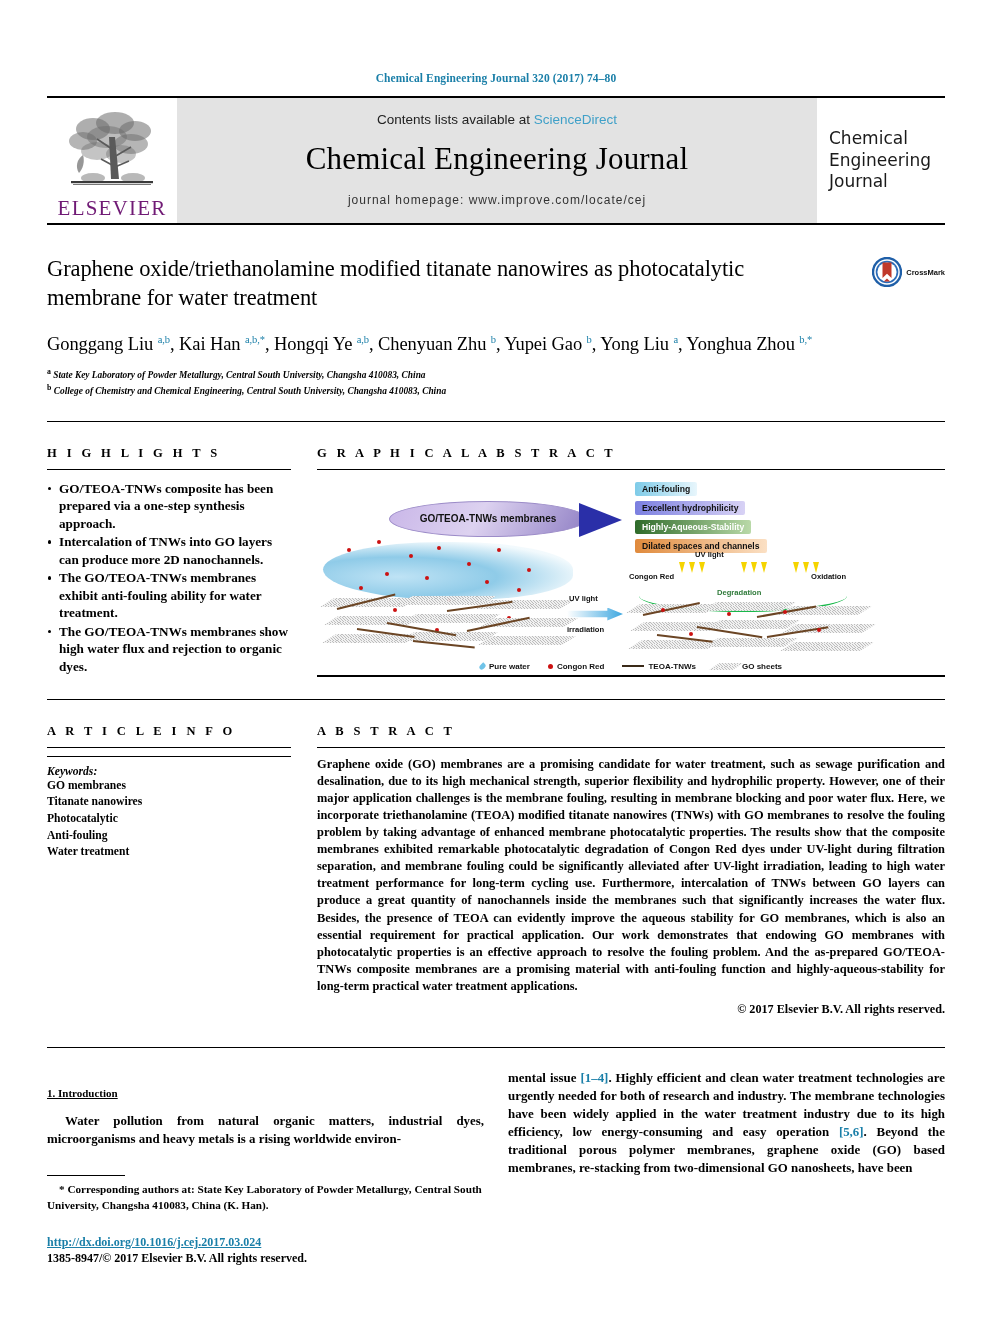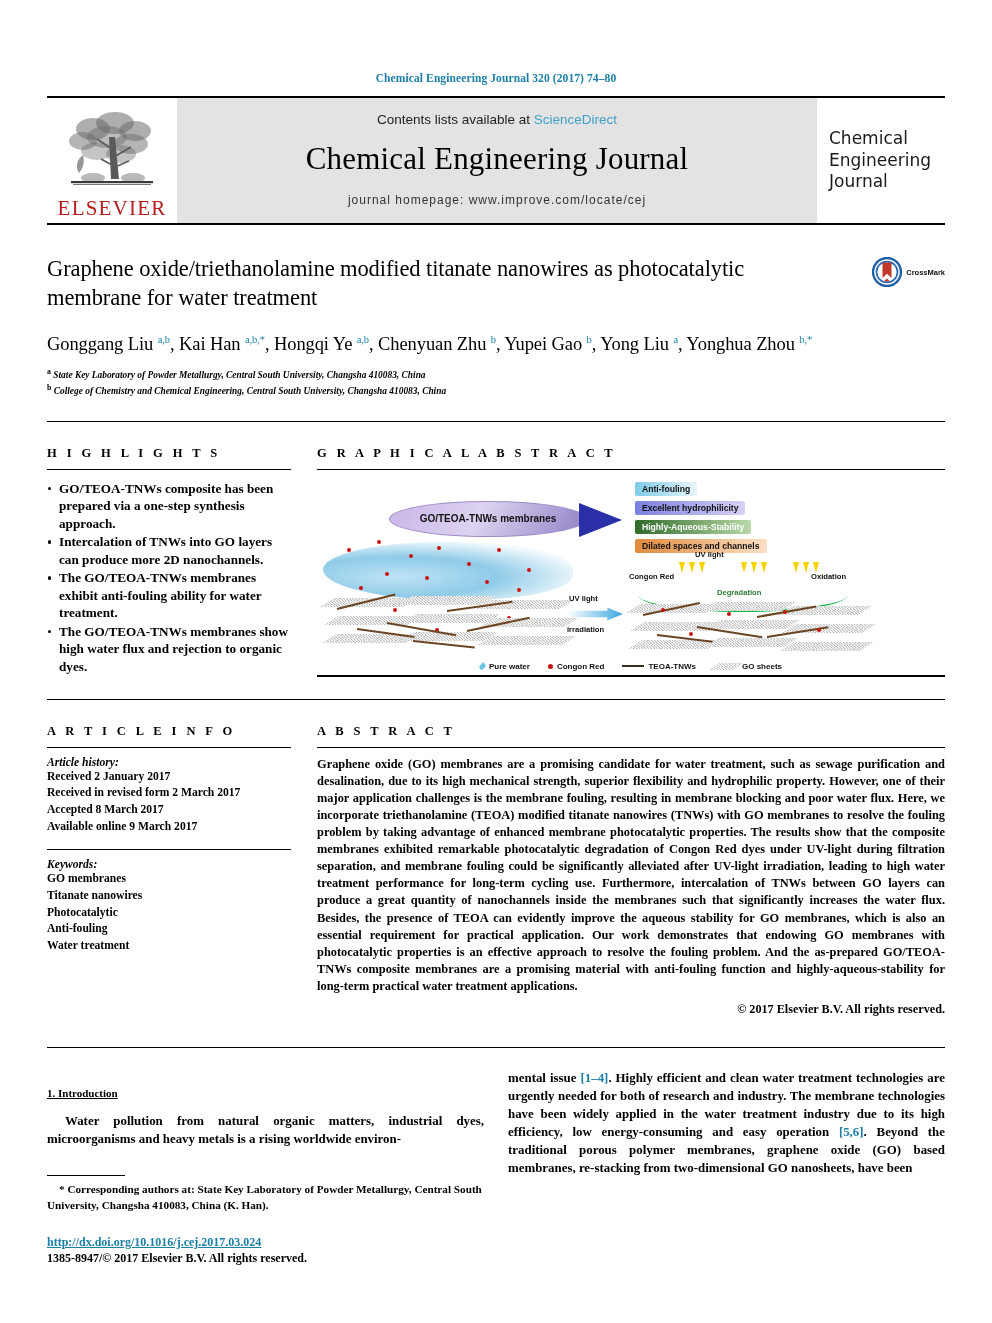--- a/index.html
+++ b/index.html
@@ -46,21 +46,21 @@
     display: flex;
     flex-direction: column;
     align-items: center;
     justify-content: flex-end;
     padding-bottom: 4px;
     box-sizing: border-box;
   }
   .tree-svg { display:block; }
   .elsevier-word {
     font-family: "Liberation Serif", serif;
-    color: #b91c1c;
+    color: #701a75;
     font-size: 21px;
     letter-spacing: 1.2px;
     line-height: 1;
     margin-top: 1px;
   }
   .journal-banner {
     flex: 1 1 auto;
     background: #e3e3e3;
     display: flex;
     flex-direction: column;
@@ -591,27 +591,20 @@
       <div class="ga-rule-bottom"></div>
     </div>
   </div>
 
   <div class="cols">
 
     <div class="col-left">
       <div class="sec-head">A R T I C L E   I N F O</div>
       <div class="rule-mid"></div>
 
-      <div class="ai-block">
-        <div class="ai-history-title">Article history:</div>
-        <div class="ai-line">Received 2 January 2017</div>
-        <div class="ai-line">Received in revised form 2 March 2017</div>
-        <div class="ai-line">Accepted 8 March 2017</div>
-        <div class="ai-line">Available online 9 March 2017</div>
-      </div>
 
       <div class="rule-mid"></div>
 
       <div class="ai-block">
         <div class="ai-kw-title">Keywords:</div>
         <div class="ai-line">GO membranes</div>
         <div class="ai-line">Titanate nanowires</div>
         <div class="ai-line">Photocatalytic</div>
         <div class="ai-line">Anti-fouling</div>
         <div class="ai-line">Water treatment</div>

